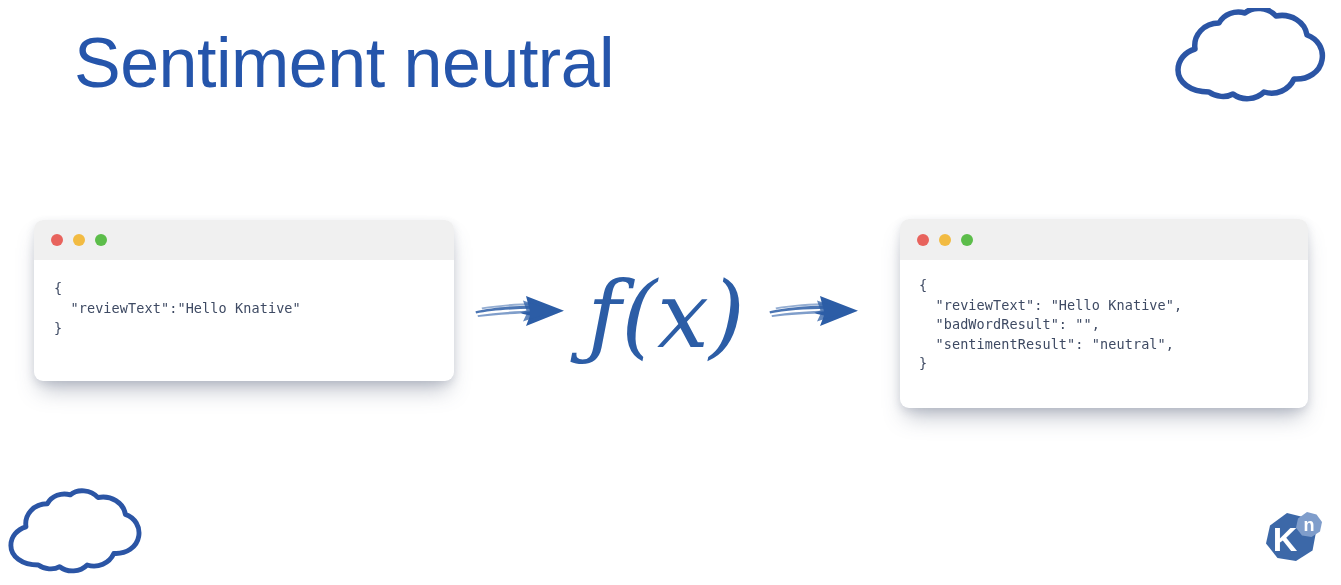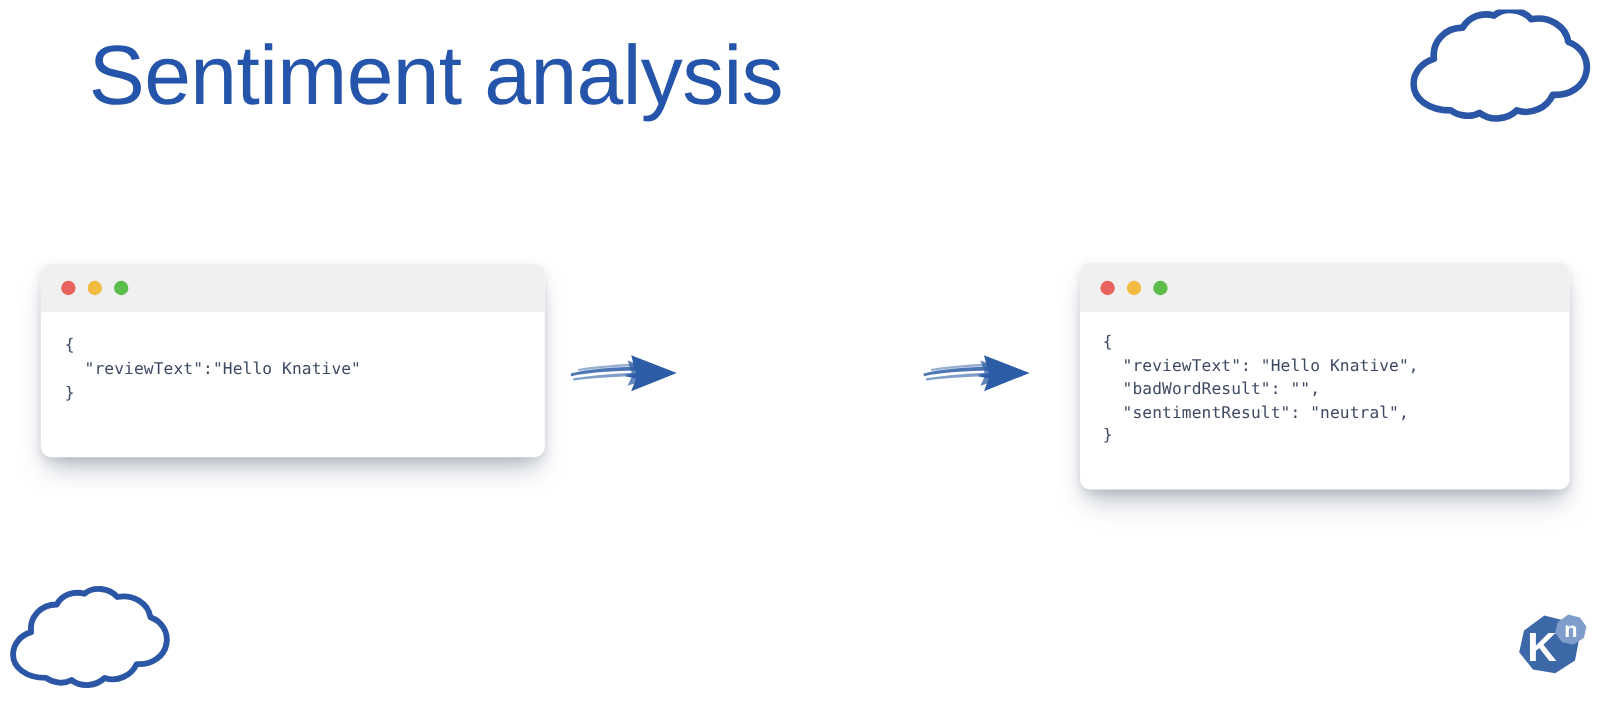--- a/index.html
+++ b/index.html
@@ -127,21 +127,21 @@
   
   .knative-logo {
     position: absolute;
     left: 1258px;
     top: 509px;
   }
 </style>
 </head>
 <body>
 
-<div class="slide-title">Sentiment analysis</div>
+<div class="slide-title">Sentiment neutral</div>
 
 <div class="cloud cloud-top-right">
   <svg width="160" height="96" viewBox="0 0 160 96" fill="none">
     <path d="M41 84 C22 84 10 74 10 62 C10 52 17 44 27 41 C25 27 36 15 51 15
              C56 6 67 2 77 5 C85 -2 100 -1 108 8 C123 5 137 14 139 27
              C150 31 156 41 154 52 C152 64 140 72 126 71
              C121 82 108 88 96 84 C88 92 74 93 65 86
              C58 90 48 89 41 84 Z" stroke="#2b55a5" stroke-width="5.5" stroke-linejoin="round" fill="#ffffff"></path>
   </svg>
 </div>
@@ -166,20 +166,21 @@
       <g fill="#2c5da6">
         <path d="M2 21.5 C16 18.5 38 17 58 16.8 L58 13.4 C38 13.8 16 15.6 1.5 19.2 Z" opacity="0.85"></path>
         <path d="M4 25 C20 23 42 21.6 60 21.3 L60 18.6 C42 18.9 20 20.6 3.5 23.2 Z" opacity="0.6"></path>
         <path d="M8 17.2 C24 14.8 44 13.4 59 13.1 L59 11 C44 11.3 24 12.8 7.6 15.6 Z" opacity="0.5"></path>
         <path d="M52 4 L90 18.8 L52 34 L56 23.5 L47 21.6 L56 19.4 Z"></path>
         <path d="M49 8.5 L80 19 L49 29.5 L52.5 22 L46 20.6 L52.5 18.6 Z" opacity="0.75"></path>
       </g>
     </svg>
   </div>
 
+  <div class="fx-symbol">ƒ(x)</div>
 
   <div class="arrow arrow-out">
     <svg width="92" height="40" viewBox="0 0 92 40" fill="none">
       <g fill="#2c5da6">
         <path d="M2 21.5 C16 18.5 38 17 58 16.8 L58 13.4 C38 13.8 16 15.6 1.5 19.2 Z" opacity="0.85"></path>
         <path d="M4 25 C20 23 42 21.6 60 21.3 L60 18.6 C42 18.9 20 20.6 3.5 23.2 Z" opacity="0.6"></path>
         <path d="M8 17.2 C24 14.8 44 13.4 59 13.1 L59 11 C44 11.3 24 12.8 7.6 15.6 Z" opacity="0.5"></path>
         <path d="M52 4 L90 18.8 L52 34 L56 23.5 L47 21.6 L56 19.4 Z"></path>
         <path d="M49 8.5 L80 19 L49 29.5 L52.5 22 L46 20.6 L52.5 18.6 Z" opacity="0.75"></path>
       </g>

